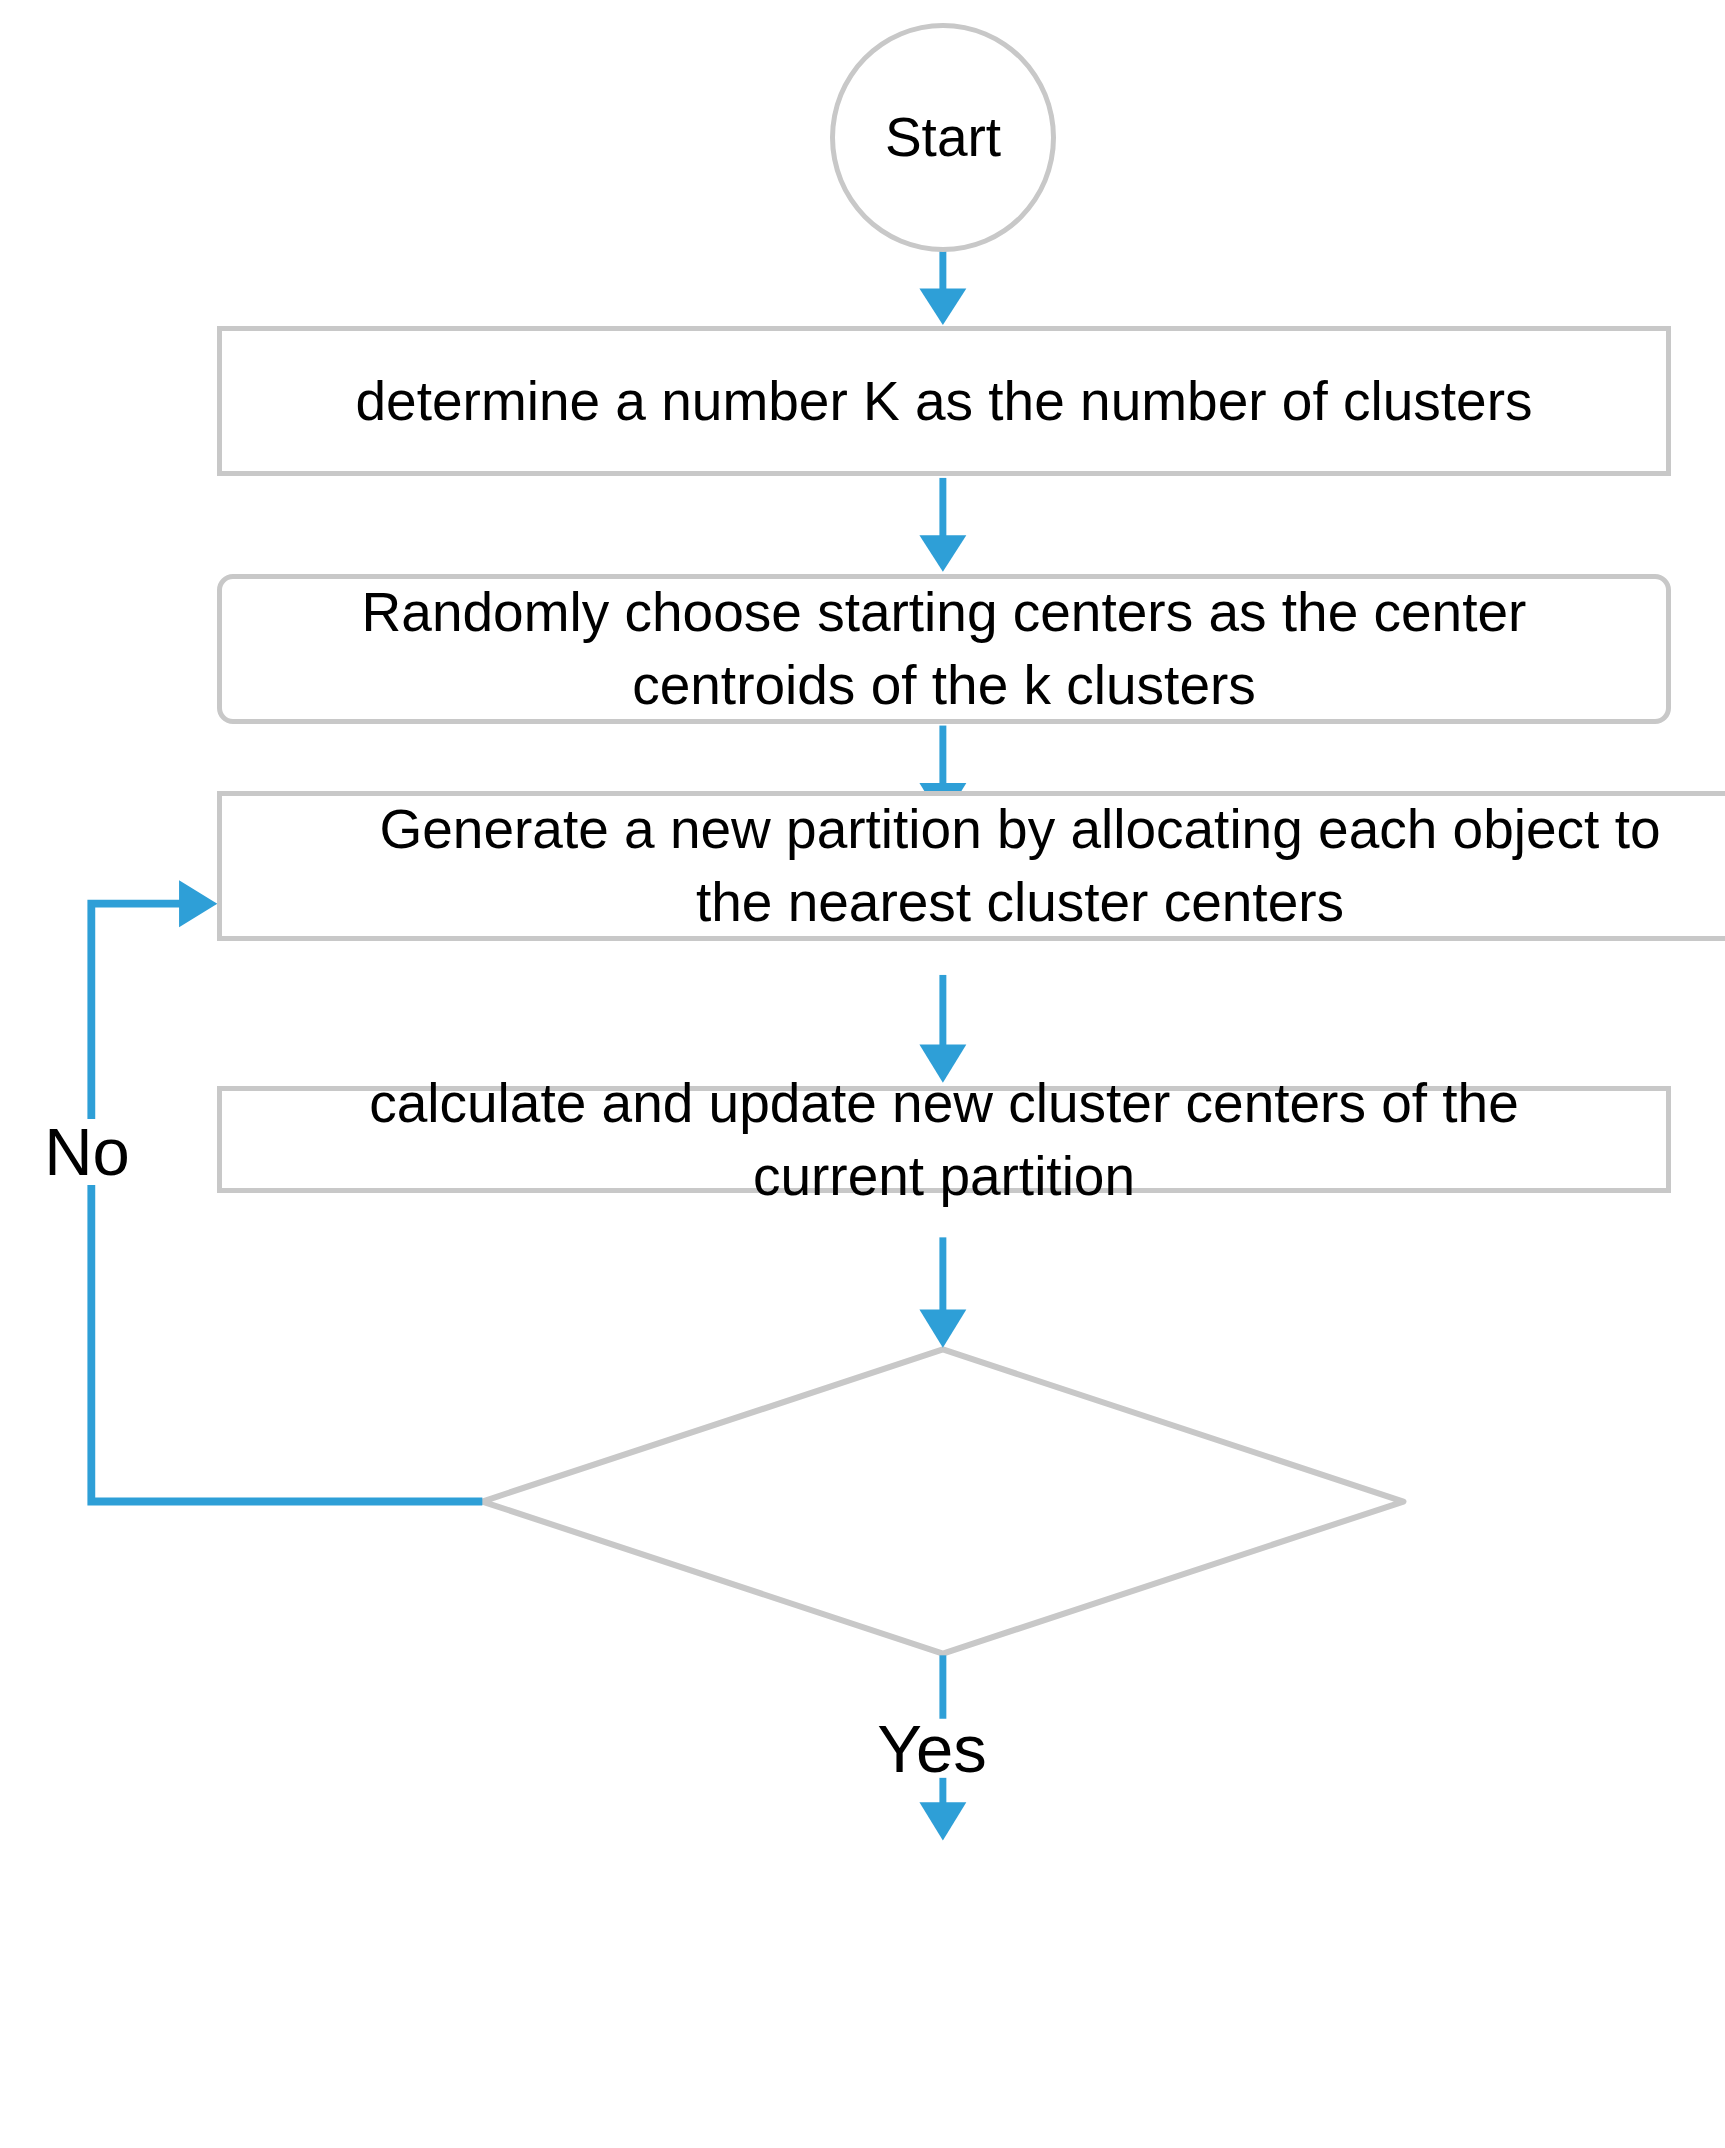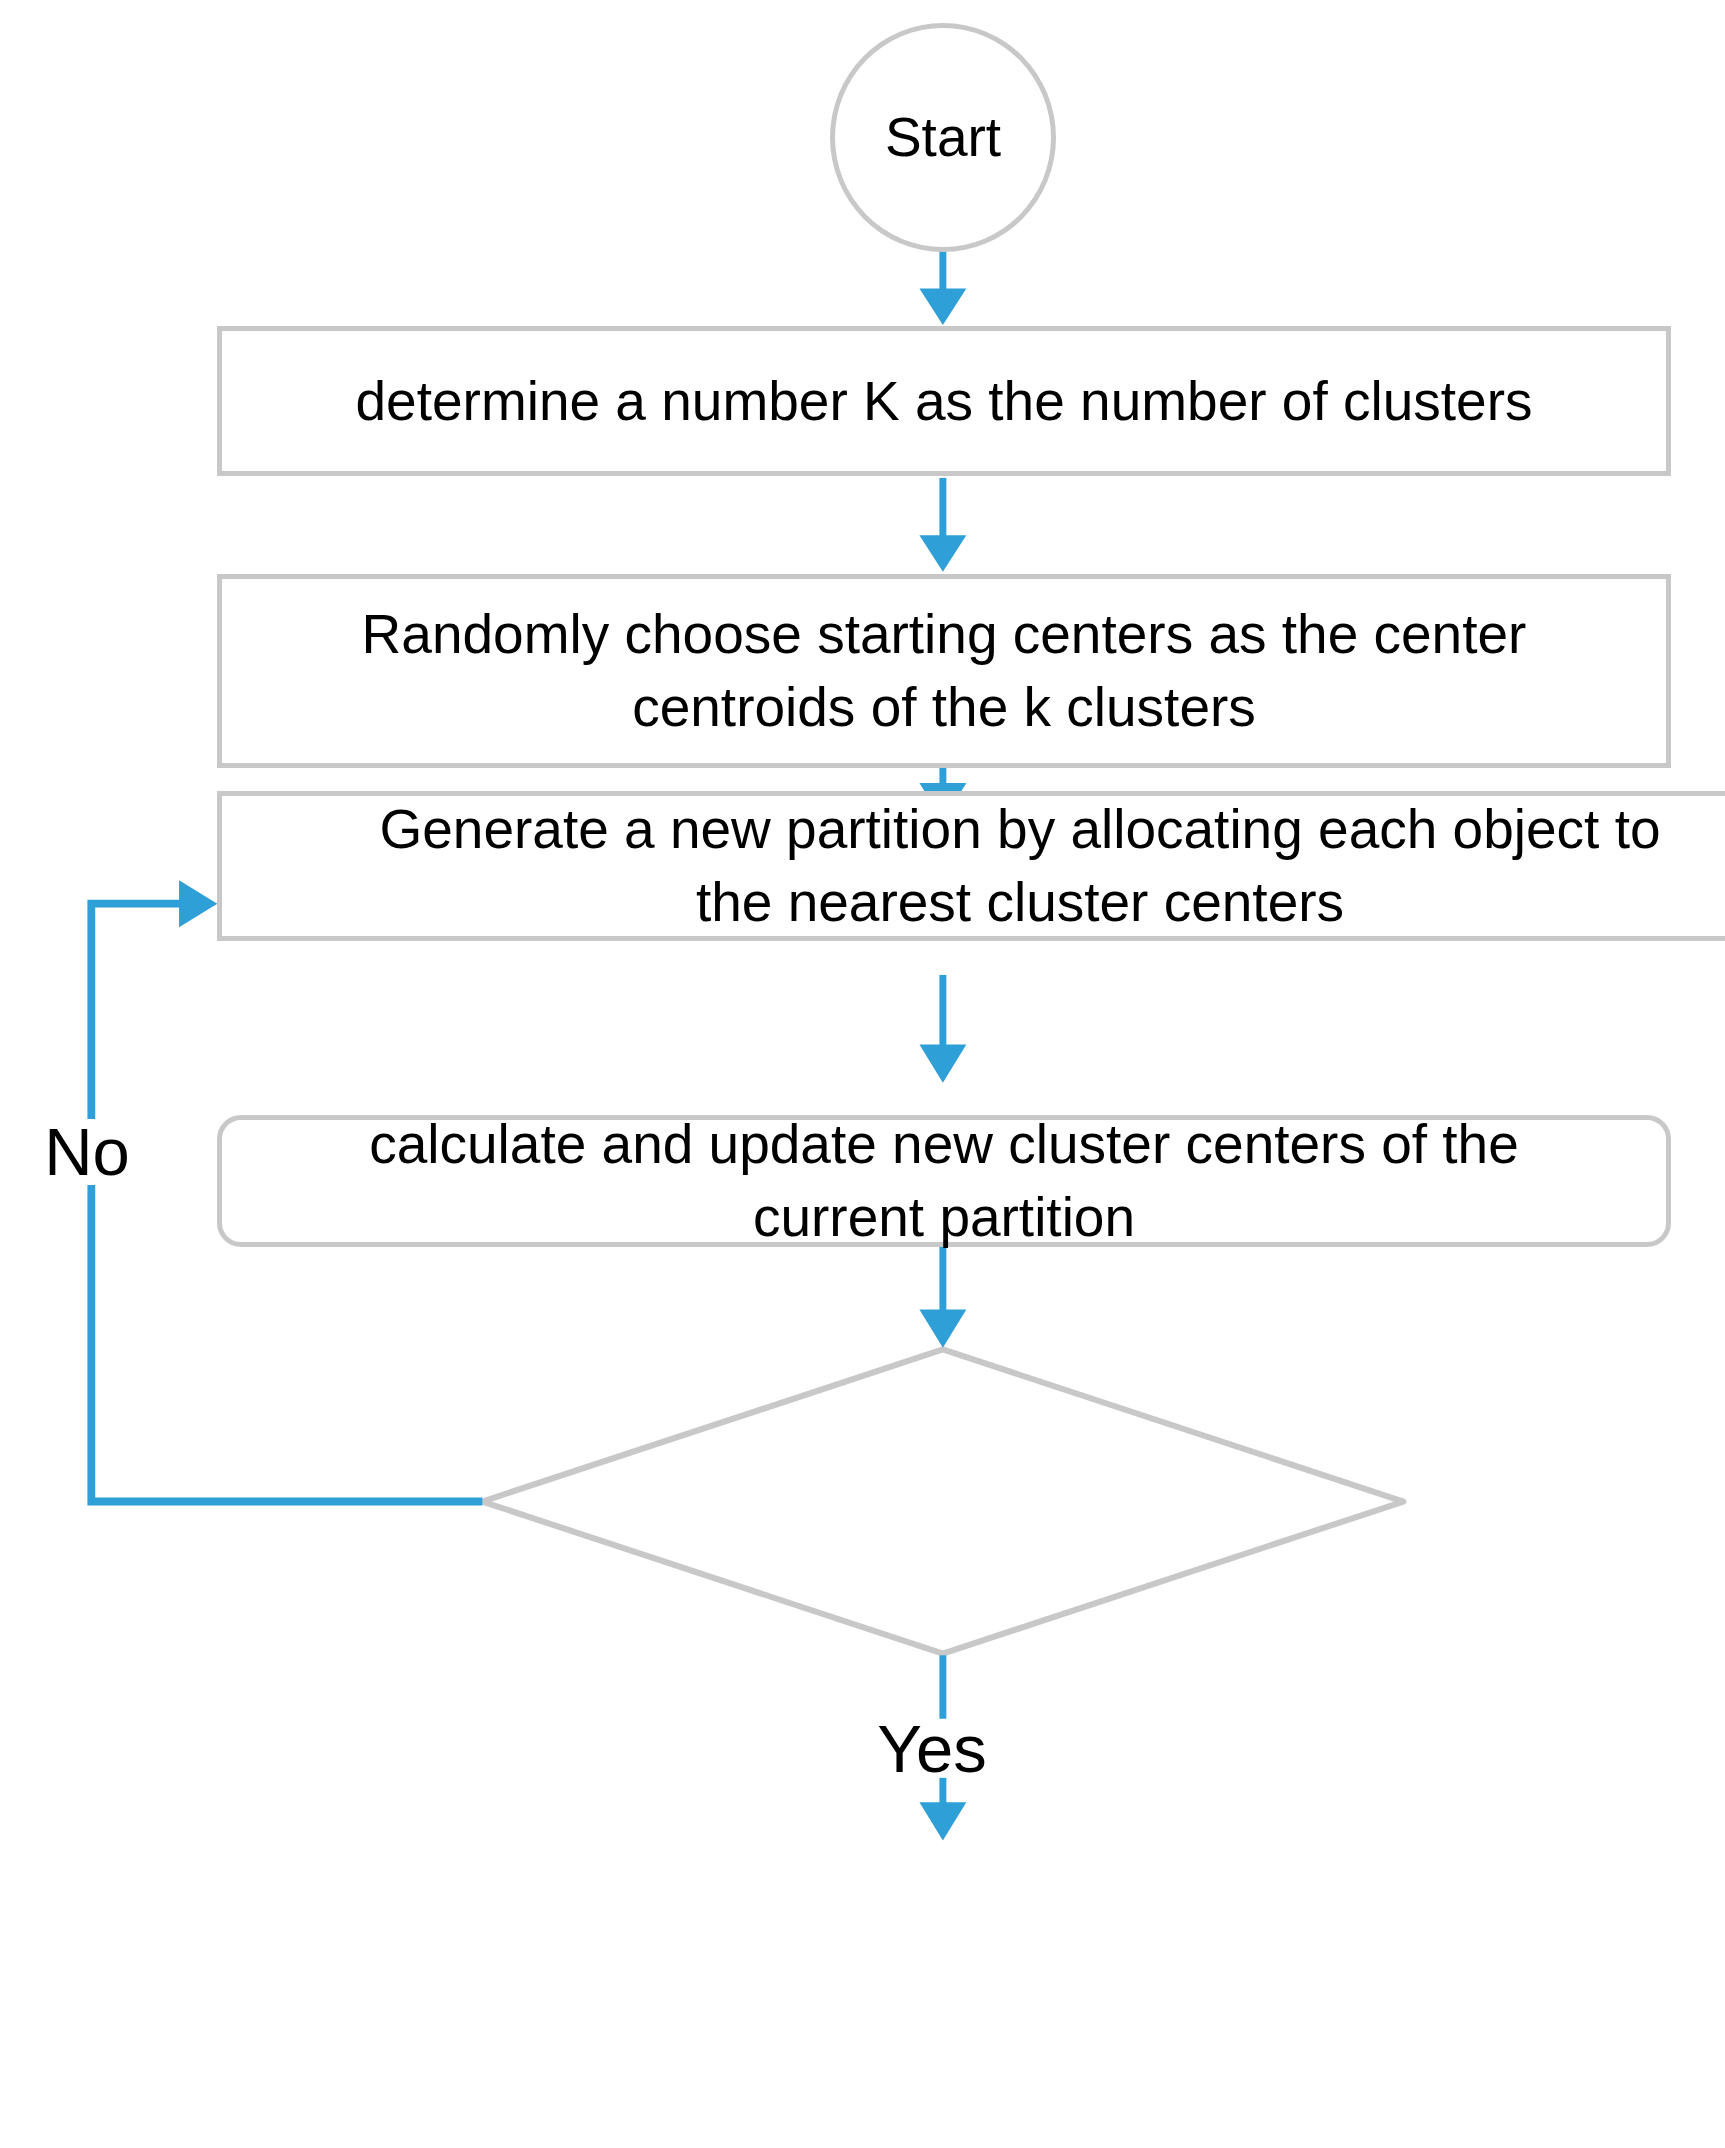--- a/index.html
+++ b/index.html
@@ -101,31 +101,31 @@
   </svg>
 
   <div class="node ellipse" style="left:830px; top:22.6px; width:226px; height:229px;">
     <span>Start</span>
   </div>
 
   <div class="node process" style="left:217px; top:326px; width:1454px; height:150px;">
     <span>determine a number K as the number of clusters</span>
   </div>
 
-  <div class="node process" style="left:217px; top:574px; width:1454px; height:194px;">
+  <div class="node process" style="left:217px; top:574px; width:1454px; height:150px;border-radius:16px;">
     <span>Randomly choose starting centers as the center
 centroids of the k clusters</span>
   </div>
 
   <div class="node process" style="left:217px; top:791px; width:1606px; height:150px;">
     <span>Generate a new partition by allocating each object to
 the nearest cluster centers</span>
   </div>
 
-  <div class="node process" style="left:217px; top:1115px; width:1454px; height:132px;border-radius:24px;">
+  <div class="node process" style="left:217px; top:1086px; width:1454px; height:107px;">
     <span>calculate and update new cluster centers of the
 current partition</span>
   </div>
 
 
   <div class="floating-label edge-label" style="left:13px; top:1119px; width:148px; height:66px;">
     <span>No</span>
   </div>
 
   <div class="floating-label edge-label" style="left:854px; top:1721px; width:156px; height:56px;">

